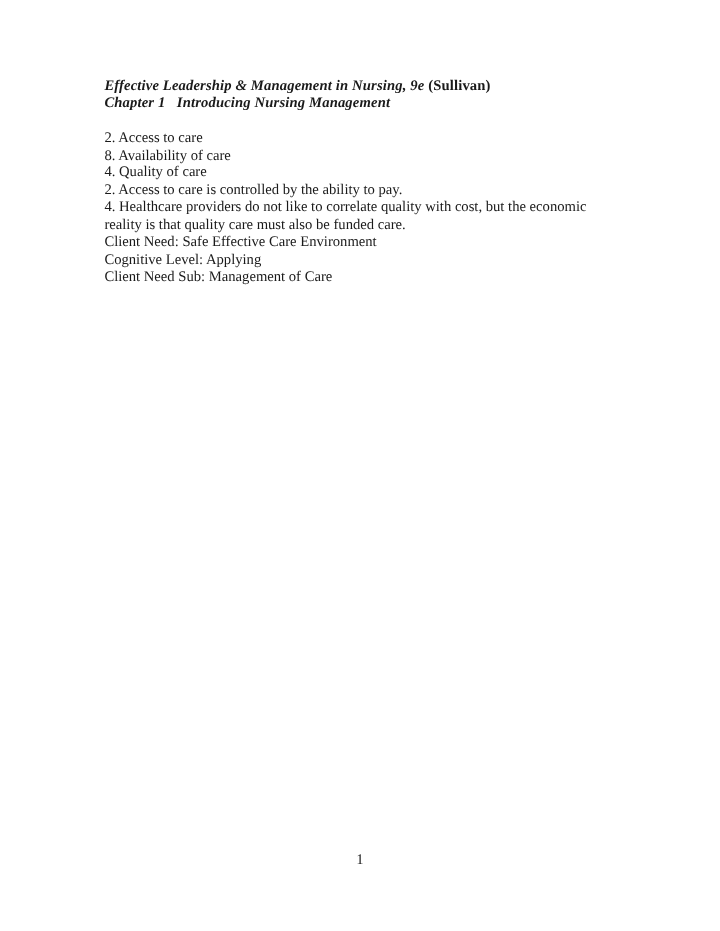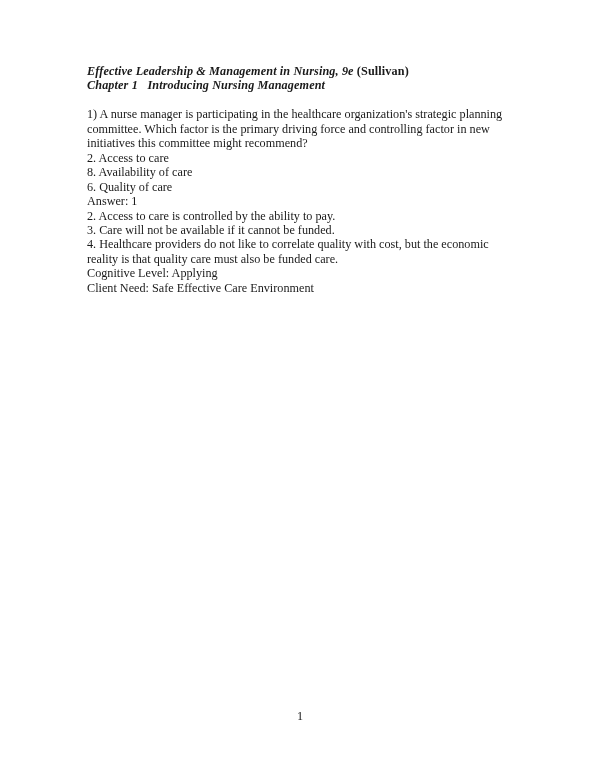--- a/index.html
+++ b/index.html
@@ -82,34 +82,32 @@
   <div class="content">
 
     <div class="doc-line hdr"><span class="title-em">Effective Leadership &amp; Management in Nursing, 9e</span><span class="title-plain"> </span><span class="title-plain">(Sullivan)</span></div>
 
     <div class="doc-line chapter-line">Chapter 1   Introducing Nursing Management</div>
 
     <div class="spacer"></div>
 
     <div class="body-block">
 
-      <p class="para">1) A nurse manager is participating in the healthcare organization's strategic planning committee. Which factor is the primary driving force and controlling factor in new initiatives this committee might recommend?</p>
 
       <p class="para">2. Access to care</p>
       <p class="para">8. Availability of care</p>
-      <p class="para">6. Quality of care</p>
+      <p class="para">4. Quality of care</p>
 
-      <p class="para">Answer:  1</p>
 
       <p class="para">2. Access to care is controlled by the ability to pay.</p>
-      <p class="para">3. Care will not be available if it cannot be funded.</p>
       <p class="para">4. Healthcare providers do not like to correlate quality with cost, but the economic reality is that quality care must also be funded care.</p>
 
+      <p class="para">Client Need:  Safe Effective Care Environment</p>
       <p class="para">Cognitive Level:  Applying</p>
-      <p class="para">Client Need:  Safe Effective Care Environment</p>
+      <p class="para">Client Need Sub:  Management of Care</p>
 
     </div>
 
   </div>
 
   <div class="page-number">1</div>
 
 </div>
 
 </body></html>

